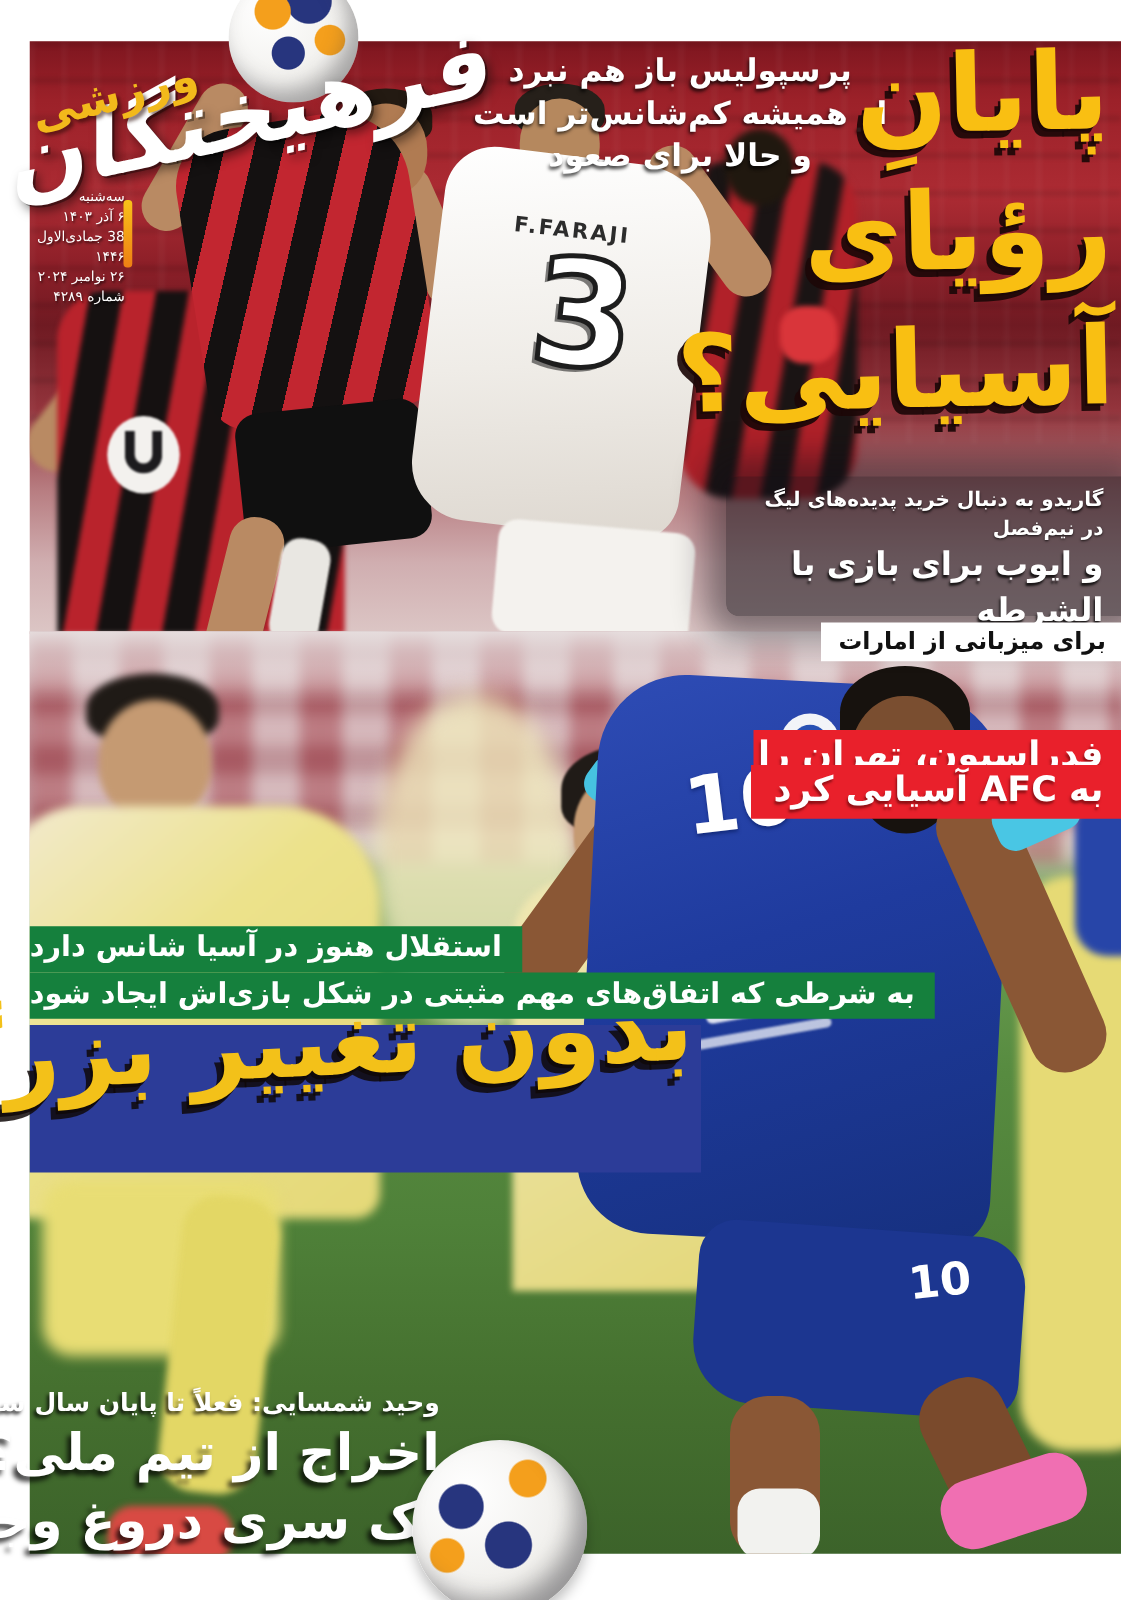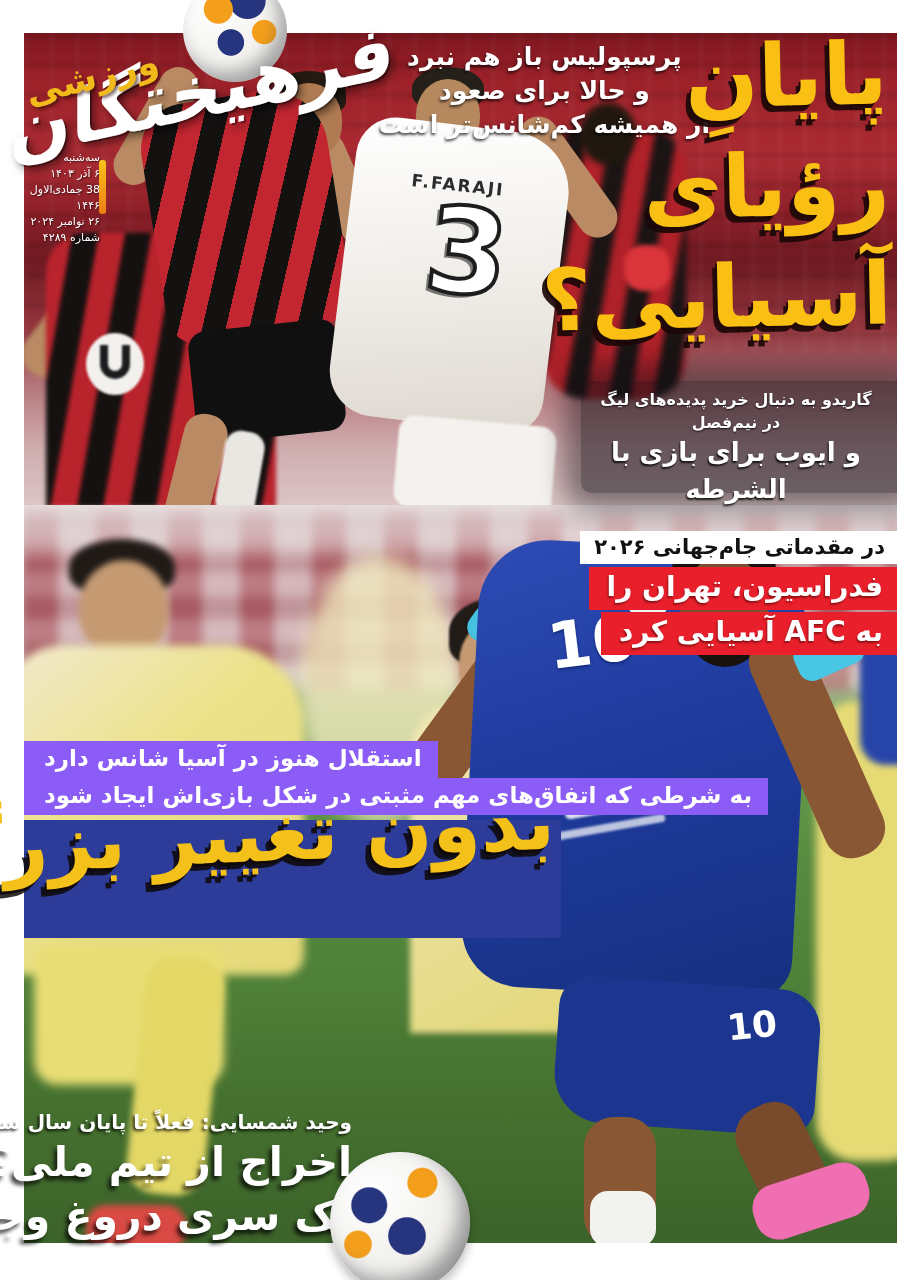--- a/index.html
+++ b/index.html
@@ -97,30 +97,30 @@
     right:7px;top:22px;text-align:right;color:#f9bf12;font-weight:bold;font-size:86px;
     line-height:110px;transform:rotate(-1.2deg);z-index:6;
     text-shadow:-5px 6px 0 rgba(28,8,8,.92),-2px 2px 0 rgba(28,8,8,.9);
   }
 
   
   #transfer-block{
     right:0;top:381px;width:316px;height:112px;z-index:6;
     background:rgba(18,14,22,.55);border-radius:10px 0 0 10px;
     box-shadow:0 0 26px 16px rgba(18,14,22,.45);
-    padding:7px 14px 6px 8px;text-align:center;color:#fff;
+    padding:7px 14px 6px 8px;text-align:right;color:#fff;
   }
   #transfer-block .t-kicker{font-size:16px;font-weight:bold;line-height:23px;text-shadow:0 1px 2px rgba(0,0,0,.8);}
   #transfer-block .t-line{font-size:26px;font-weight:bold;line-height:37px;text-shadow:-1px 2px 2px rgba(0,0,0,.8);}
 
   
   .bar{position:absolute;right:0;white-space:nowrap;z-index:6;font-weight:bold;}
   #afc-w1{top:498px;background:#ffffff;color:#111;font-size:19px;padding:4px 12px 5px 14px;}
   #afc-w2{top:531px;background:#ffffff;color:#111;font-size:21px;padding:4px 12px 5px 14px;}
-  #afc-r1{top:567px;background:#e9202b;color:#fff;font-size:28px;padding:3px 14px 7px 18px;text-shadow:-1px 2px 2px rgba(60,0,0,.5);}
+  #afc-r1{top:584px;background:#e9202b;color:#fff;font-size:28px;padding:3px 14px 7px 4px;text-shadow:-1px 2px 2px rgba(60,0,0,.5);}
   #afc-r2{top:612px;background:#e9202b;color:#fff;font-size:28px;padding:3px 14px 7px 18px;text-shadow:-1px 2px 2px rgba(60,0,0,.5);}
 
   
   #photo-bottom{
     left:24px;top:505px;width:873px;height:738px;overflow:hidden;
     background:linear-gradient(180deg,#cdb9bb 0%,#c7a4a9 6%,#bd8f96 12%,#c0989e 18%,#cbb6b4 22%,#8fae77 27%,#679a4e 34%,#578b40 48%,#4f8139 64%,#45702f 82%,#3c632a 100%);
   }
   #photo-bottom .stands{
     position:absolute;left:0;top:0;width:100%;height:25%;
     background:
@@ -167,22 +167,22 @@
   #b-number-shorts{left:688px;top:500px;width:80px;text-align:center;color:#fff;font-size:36px;font-weight:bold;transform:rotate(-6deg);}
   #b-legR{left:560px;top:612px;width:72px;height:130px;border-radius:30px;background:#8a5735;}
   #b-sockR{left:566px;top:686px;width:66px;height:56px;border-radius:18px;background:#f2f2ef;}
   #b-legL{left:724px;top:596px;width:70px;height:120px;border-radius:30px;background:#7a4a2c;transform:rotate(-26deg);}
   #b-bootpink{left:728px;top:668px;width:118px;height:56px;border-radius:24px;background:#f06fb2;transform:rotate(-18deg);}
   
   #r-yellow{left:792px;top:196px;width:110px;height:460px;border-radius:40px;background:#e6da75;filter:blur(4px);}
   #r-blue{left:836px;top:130px;width:64px;height:130px;border-radius:26px;background:#2745a8;filter:blur(3px);}
 
   
-  .navy-bar{position:absolute;left:24px;background:#8b5cf6;color:#fff;font-weight:bold;
-    font-size:23px;padding:4px 16px 7px 20px;white-space:nowrap;z-index:6;}
+  .navy-bar{position:absolute;left:24px;background:#15803d;color:#fff;font-weight:bold;
+    font-size:23px;padding:4px 16px 7px 0;white-space:nowrap;z-index:6;}
   #est-bar1{top:741px;}
   #est-bar2{top:778px;}
   #blue-band{left:24px;top:820px;width:537px;height:118px;background:#2c3c98;z-index:6;overflow:visible;}
   #band-headline{
     position:absolute;right:6px;top:-30px;white-space:nowrap;color:#f3c119;font-size:78px;font-weight:bold;
     transform:rotate(-2.5deg);text-shadow:-6px 7px 0 rgba(15,8,8,.85),-2px 3px 0 rgba(15,8,8,.85);
   }
 
   
   #futsal-kicker{right:545px;top:1110px;white-space:nowrap;color:#fff;font-size:20px;font-weight:bold;
@@ -247,35 +247,35 @@
     <div>سه‌شنبه</div>
     <div>۶ آذر ۱۴۰۳</div>
     <div>38 جمادی‌الاول ۱۴۴۶</div>
     <div>۲۶ نوامبر ۲۰۲۴</div>
     <div>شماره ۴۲۸۹</div>
   </div>
   <div id="date-divider" class="abs"></div>
 
   <div id="kicker-top" class="abs">
     <div>پرسپولیس باز هم نبرد</div>
+    <div>از همیشه کم‌شانس‌تر است</div>
     <div>و حالا برای صعود</div>
-    <div>از همیشه کم‌شانس‌تر است</div>
   </div>
   <div id="headline-top" class="abs">
     <div>پایانِ</div>
     <div>رؤیای</div>
     <div>آسیایی؟</div>
   </div>
 
   <div id="transfer-block" class="abs">
     <div class="t-kicker">گاریدو به دنبال خرید پدیده‌های لیگ در نیم‌فصل</div>
     <div class="t-line">و ایوب برای بازی با الشرطه</div>
   </div>
 
-  <div id="afc-w2" class="bar">در مقدماتی جام‌جهانی ۲۰۲۶</div>
+  <div id="afc-w1" class="bar">برای میزبانی از امارات</div>
   <div id="afc-r1" class="bar">فدراسیون، تهران را</div>
   <div id="afc-r2" class="bar">به AFC آسیایی کرد</div>
 
   <div id="photo-bottom" class="abs">
     <div class="stands"></div>
     <div class="fade-top"></div>
 
     <div id="y2-blob" class="abs"></div>
     <div id="y1-hair" class="abs"></div>
     <div id="y1-head" class="abs"></div>

